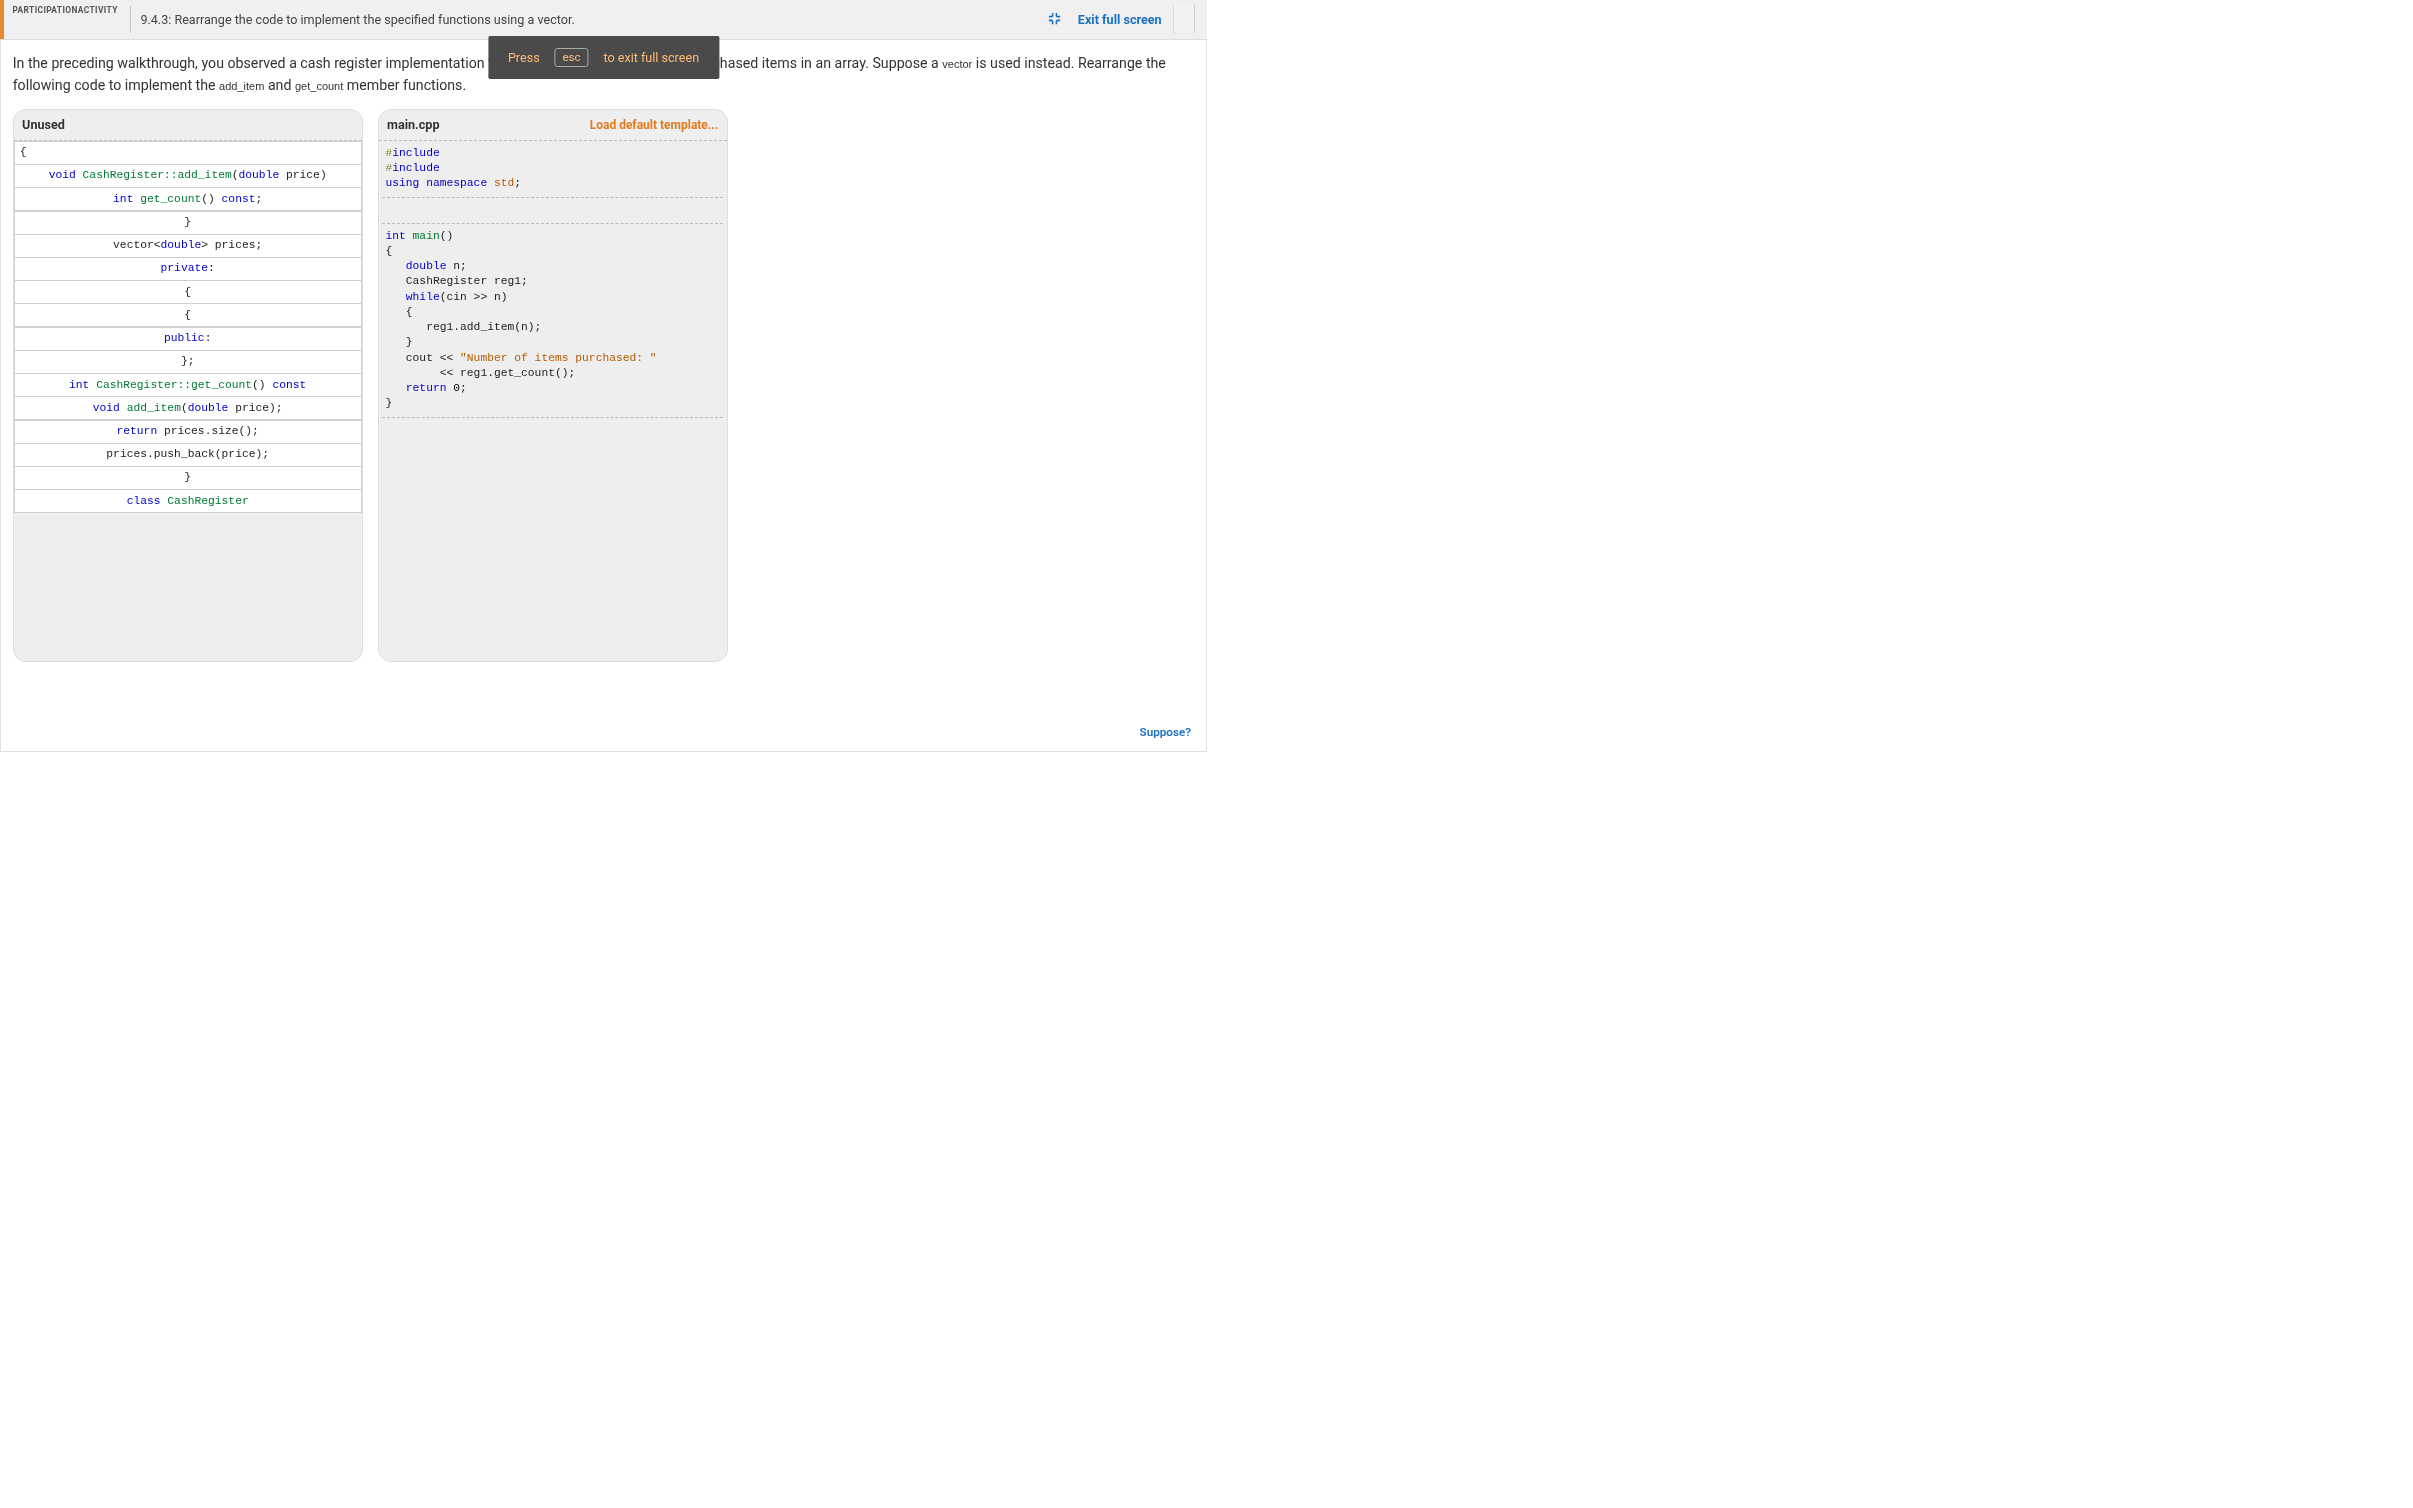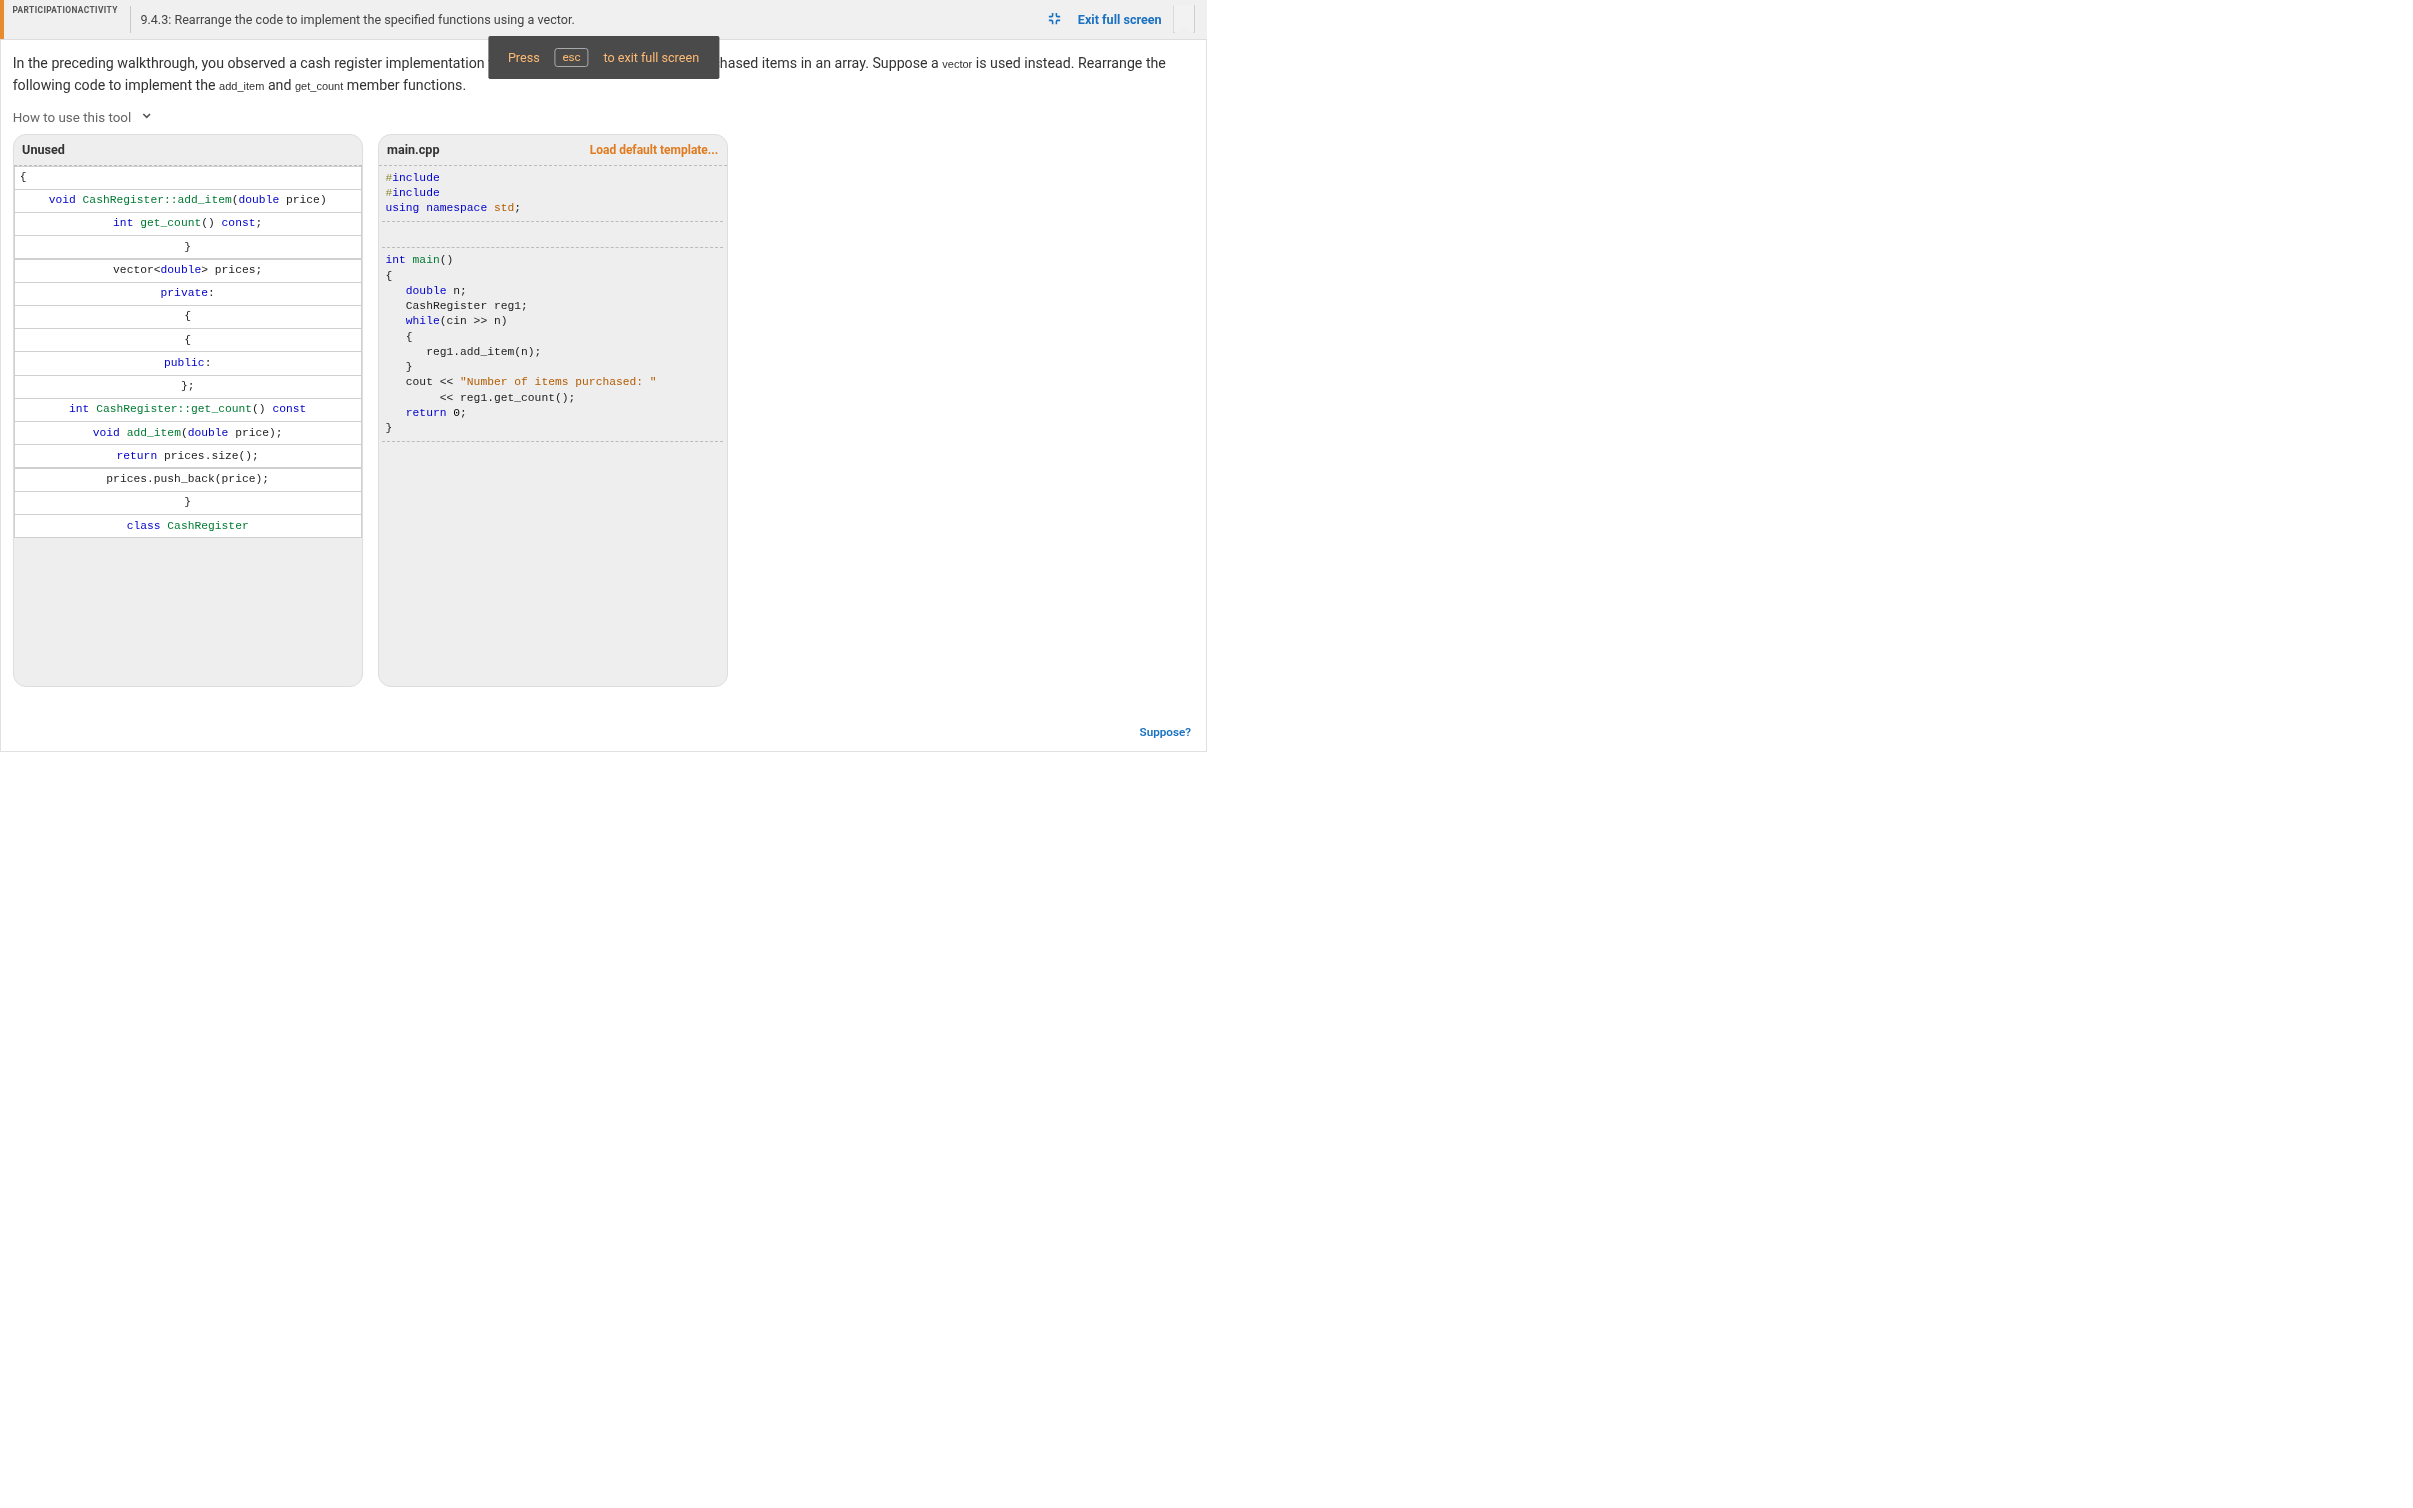--- a/index.html
+++ b/index.html
@@ -234,28 +234,20 @@
   <span>to exit full screen</span>
 </div>
 
 <div class="content-border">
 <div class="content">
 
   <p class="instructions">
     <span>In the preceding walkthrough, you observed a cash register implementation that chose to store the prices of purchased items in an array. Suppose a </span><code>vector</code><span> is used instead. Rearrange the following code to implement the </span><code>add_item</code><span> and </span><code>get_count</code><span> member functions.</span>
   </p>
 
-  <div class="how-to">
-    <span>How to use this tool</span>
-    <span>
-      <svg viewBox="0 0 24 24" fill="none" stroke="#555" stroke-width="3">
-            <path d="M6 9l6 6 6-6"></path>
-          </svg>
-    </span>
-  </div>
 
   <div class="panels">
 
     <div class="panel panel-unused">
       <div class="panel-head">
         <span>Unused</span>
       </div>
       <div class="unused-list" id="unused-list">
             <div class="tile">{</div>
             <div class="tile"><span class="kw">void</span> <span class="fn">CashRegister::add_item</span>(<span class="kw">double</span> price)</div>

